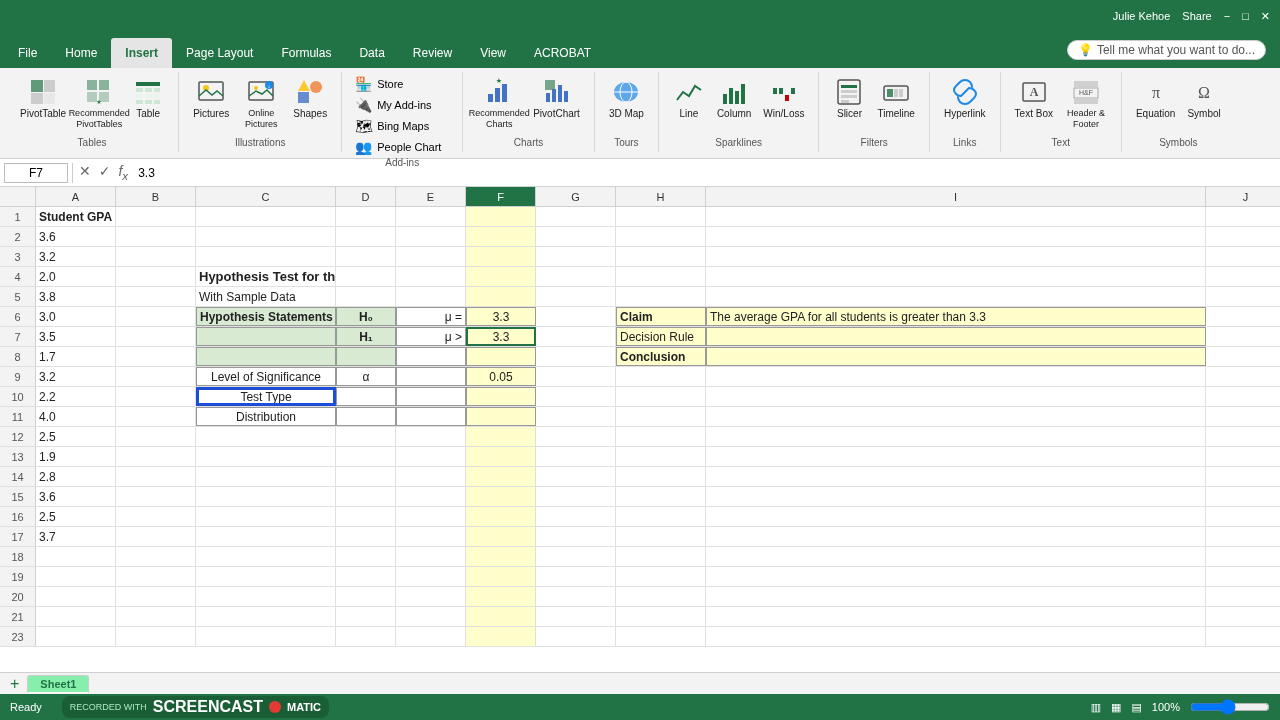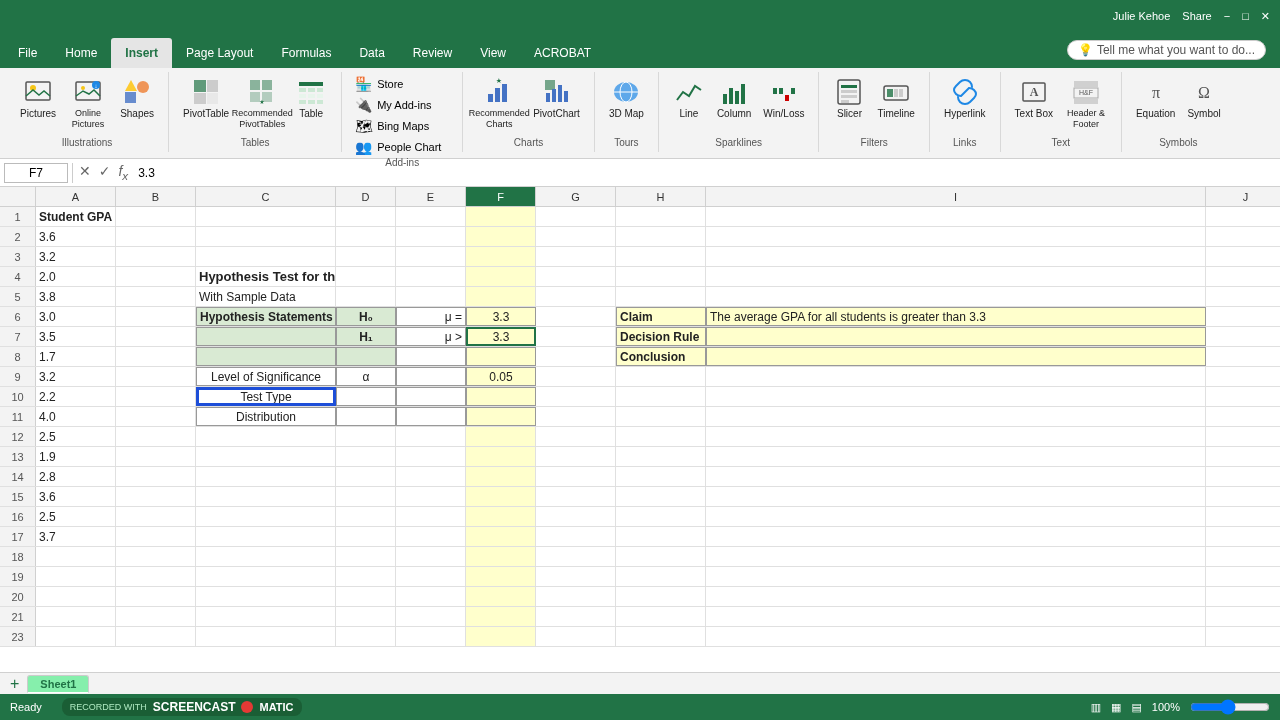--- a/index.html
+++ b/index.html
@@ -333,58 +333,20 @@
     </div>
   </div>
 
   <div class="ribbon-content">
 
     <div class="ribbon-group">
       <div class="ribbon-group-items">
         <div class="ribbon-item">
           <div class="ribbon-item-icon">
             <svg width="28" height="28" viewBox="0 0 28 28">
-                <rect x="2" y="4" width="24" height="18" rx="1" fill="none" stroke="#555" stroke-width="1.5"></rect>
-                <circle cx="9" cy="10" r="3" fill="#f5c518"></circle>
-                <polyline points="2,18 9,12 15,17 20,13 26,18" fill="none" stroke="#217346" stroke-width="1.5"></polyline>
-              </svg>
-          </div>
-          <div class="ribbon-item-label">Pictures</div>
-        </div>
-        <div class="ribbon-item" style="max-width:48px;">
-          <div class="ribbon-item-icon">
-            <svg width="28" height="28" viewBox="0 0 28 28">
-                <rect x="2" y="4" width="24" height="18" rx="1" fill="none" stroke="#555" stroke-width="1.5"></rect>
-                <circle cx="9" cy="10" r="2" fill="#f5c518"></circle>
-                <polyline points="2,18 9,13 15,16 20,12 26,18" fill="none" stroke="#217346" stroke-width="1.5"></polyline>
-                <circle cx="22" cy="7" r="4" fill="#1e88e5"></circle>
-                <text x="22" y="10" font-size="6" fill="white" text-anchor="middle">↓</text>
-              </svg>
-          </div>
-          <div class="ribbon-item-label" style="font-size:9px;">Online Pictures</div>
-        </div>
-        <div class="ribbon-item">
-          <div class="ribbon-item-icon">
-            <svg width="28" height="28" viewBox="0 0 28 28">
-                <rect x="2" y="14" width="11" height="11" fill="#4472c4" opacity="0.8"></rect>
-                <circle cx="20" cy="9" r="6" fill="#ed7d31" opacity="0.8"></circle>
-                <polygon points="8,2 14,13 2,13" fill="#ffc000" opacity="0.8"></polygon>
-              </svg>
-          </div>
-          <div class="ribbon-item-label">Shapes</div>
-        </div>
-      </div>
-      <div class="ribbon-group-label">Illustrations</div>
-    </div>
-
-    <div class="ribbon-group">
-      <div class="ribbon-group-items">
-        <div class="ribbon-item">
-          <div class="ribbon-item-icon">
-            <svg width="28" height="28" viewBox="0 0 28 28">
                 <rect x="2" y="2" width="12" height="12" fill="#217346" opacity="0.7"></rect>
                 <rect x="15" y="2" width="11" height="12" fill="#ccc"></rect>
                 <rect x="2" y="15" width="12" height="11" fill="#ccc"></rect>
                 <rect x="15" y="15" width="11" height="11" fill="#e8e8e8"></rect>
               </svg>
           </div>
           <div class="ribbon-item-label">PivotTable</div>
         </div>
         <div class="ribbon-item" style="max-width:50px;">
           <div class="ribbon-item-icon">
@@ -410,20 +372,58 @@
                 <rect x="20" y="16" width="6" height="4" fill="#e8f5ec"></rect>
                 <rect x="2" y="22" width="7" height="4" fill="#cce8d4"></rect>
                 <rect x="11" y="22" width="7" height="4" fill="#cce8d4"></rect>
                 <rect x="20" y="22" width="6" height="4" fill="#cce8d4"></rect>
               </svg>
           </div>
           <div class="ribbon-item-label">Table</div>
         </div>
       </div>
       <div class="ribbon-group-label">Tables</div>
+    </div>
+
+    <div class="ribbon-group">
+      <div class="ribbon-group-items">
+        <div class="ribbon-item">
+          <div class="ribbon-item-icon">
+            <svg width="28" height="28" viewBox="0 0 28 28">
+                <rect x="2" y="4" width="24" height="18" rx="1" fill="none" stroke="#555" stroke-width="1.5"></rect>
+                <circle cx="9" cy="10" r="3" fill="#f5c518"></circle>
+                <polyline points="2,18 9,12 15,17 20,13 26,18" fill="none" stroke="#217346" stroke-width="1.5"></polyline>
+              </svg>
+          </div>
+          <div class="ribbon-item-label">Pictures</div>
+        </div>
+        <div class="ribbon-item" style="max-width:48px;">
+          <div class="ribbon-item-icon">
+            <svg width="28" height="28" viewBox="0 0 28 28">
+                <rect x="2" y="4" width="24" height="18" rx="1" fill="none" stroke="#555" stroke-width="1.5"></rect>
+                <circle cx="9" cy="10" r="2" fill="#f5c518"></circle>
+                <polyline points="2,18 9,13 15,16 20,12 26,18" fill="none" stroke="#217346" stroke-width="1.5"></polyline>
+                <circle cx="22" cy="7" r="4" fill="#1e88e5"></circle>
+                <text x="22" y="10" font-size="6" fill="white" text-anchor="middle">↓</text>
+              </svg>
+          </div>
+          <div class="ribbon-item-label" style="font-size:9px;">Online Pictures</div>
+        </div>
+        <div class="ribbon-item">
+          <div class="ribbon-item-icon">
+            <svg width="28" height="28" viewBox="0 0 28 28">
+                <rect x="2" y="14" width="11" height="11" fill="#4472c4" opacity="0.8"></rect>
+                <circle cx="20" cy="9" r="6" fill="#ed7d31" opacity="0.8"></circle>
+                <polygon points="8,2 14,13 2,13" fill="#ffc000" opacity="0.8"></polygon>
+              </svg>
+          </div>
+          <div class="ribbon-item-label">Shapes</div>
+        </div>
+      </div>
+      <div class="ribbon-group-label">Illustrations</div>
     </div>
 
     <div class="ribbon-group">
       <div class="ribbon-group-items" style="flex-direction:column; gap:1px;">
         <div class="ribbon-item-small ribbon-item" style="flex-direction:row; align-items:center; gap:4px; min-width:100px;">
           <div class="ribbon-item-icon" style="width:18px;height:18px;font-size:14px;">🏪</div>
           <span style="font-size:11px;">Store</span>
         </div>
         <div class="ribbon-item-small ribbon-item" style="flex-direction:row; align-items:center; gap:4px; min-width:100px;">
           <div class="ribbon-item-icon" style="width:18px;height:18px;font-size:14px;">🔌</div>
@@ -733,21 +733,21 @@
 
     <div class="grid-row">
       <div class="row-num">7</div>
       <div class="cell col-a">3.5</div>
       <div class="cell col-b"></div>
       <div class="cell col-c" style="border:1px solid #999; background:#d9ead3;"></div>
       <div class="cell col-d cell-bold" style="border:1px solid #999; background:#d9ead3; justify-content:center;">H₁</div>
       <div class="cell col-e" style="border:1px solid #999; justify-content:flex-end;">μ &gt;</div>
       <div class="cell col-f selected" style="border:2px solid #217346; background:#ffffcc; justify-content:center;">3.3</div>
       <div class="cell col-g"></div>
-      <div class="cell" style="width:90px;min-width:90px; border:1px solid #999; background:#ffffcc; font-weight:bold;">Decision Rule</div>
+      <div class="cell" style="width:90px;min-width:90px; border:1px solid #999; background:#ffffcc; font-weight:normal;">Decision Rule</div>
       <div class="cell" style="width:500px;min-width:500px; border:1px solid #999; background:#ffffcc;"></div>
       <div class="cell col-j"></div>
     </div>
 
     <div class="grid-row">
       <div class="row-num">8</div>
       <div class="cell col-a">1.7</div>
       <div class="cell col-b"></div>
       <div class="cell col-c" style="border:1px solid #999; background:#d9ead3;"></div>
       <div class="cell col-d" style="border:1px solid #999; background:#d9ead3;"></div>
@@ -955,21 +955,21 @@
 
 <div style="position:fixed; bottom:26px; width:1280px; background:#f3f3f3; height:22px; display:flex; align-items:center; border-top:1px solid #d0d0d0; padding:0 4px; gap:2px;">
   <span style="font-size:16px; color:#217346; cursor:pointer; padding:0 6px;">+</span>
   <div class="sheet-tab active">Sheet1</div>
 </div>
 
 <div class="status-bar">
   <span>Ready</span>
   <div style="display:flex; align-items:center; gap:6px; background:#1a5e35; padding:2px 8px; border-radius:8px;">
     <span style="font-size:9px; color:#aee8c0;">RECORDED WITH</span>
-    <span style="font-size:12px; font-weight:bold; color:white;">SCREENCAST</span>
+    <span style="font-size:16px; font-weight:bold; color:white;">SCREENCAST</span>
     <span style="background:#e53935; border-radius:50%; width:12px; height:12px; display:inline-block;"></span>
     <span style="font-size:11px; font-weight:bold; color:white;">MATIC</span>
   </div>
   <div class="status-bar-right">
     <span style="cursor:pointer;">▥</span>
     <span style="cursor:pointer;">▦</span>
     <span style="cursor:pointer;">▤</span>
     <span>100%</span>
     <input type="range" min="10" max="200" value="100" style="width: 80px;">
   </div>

